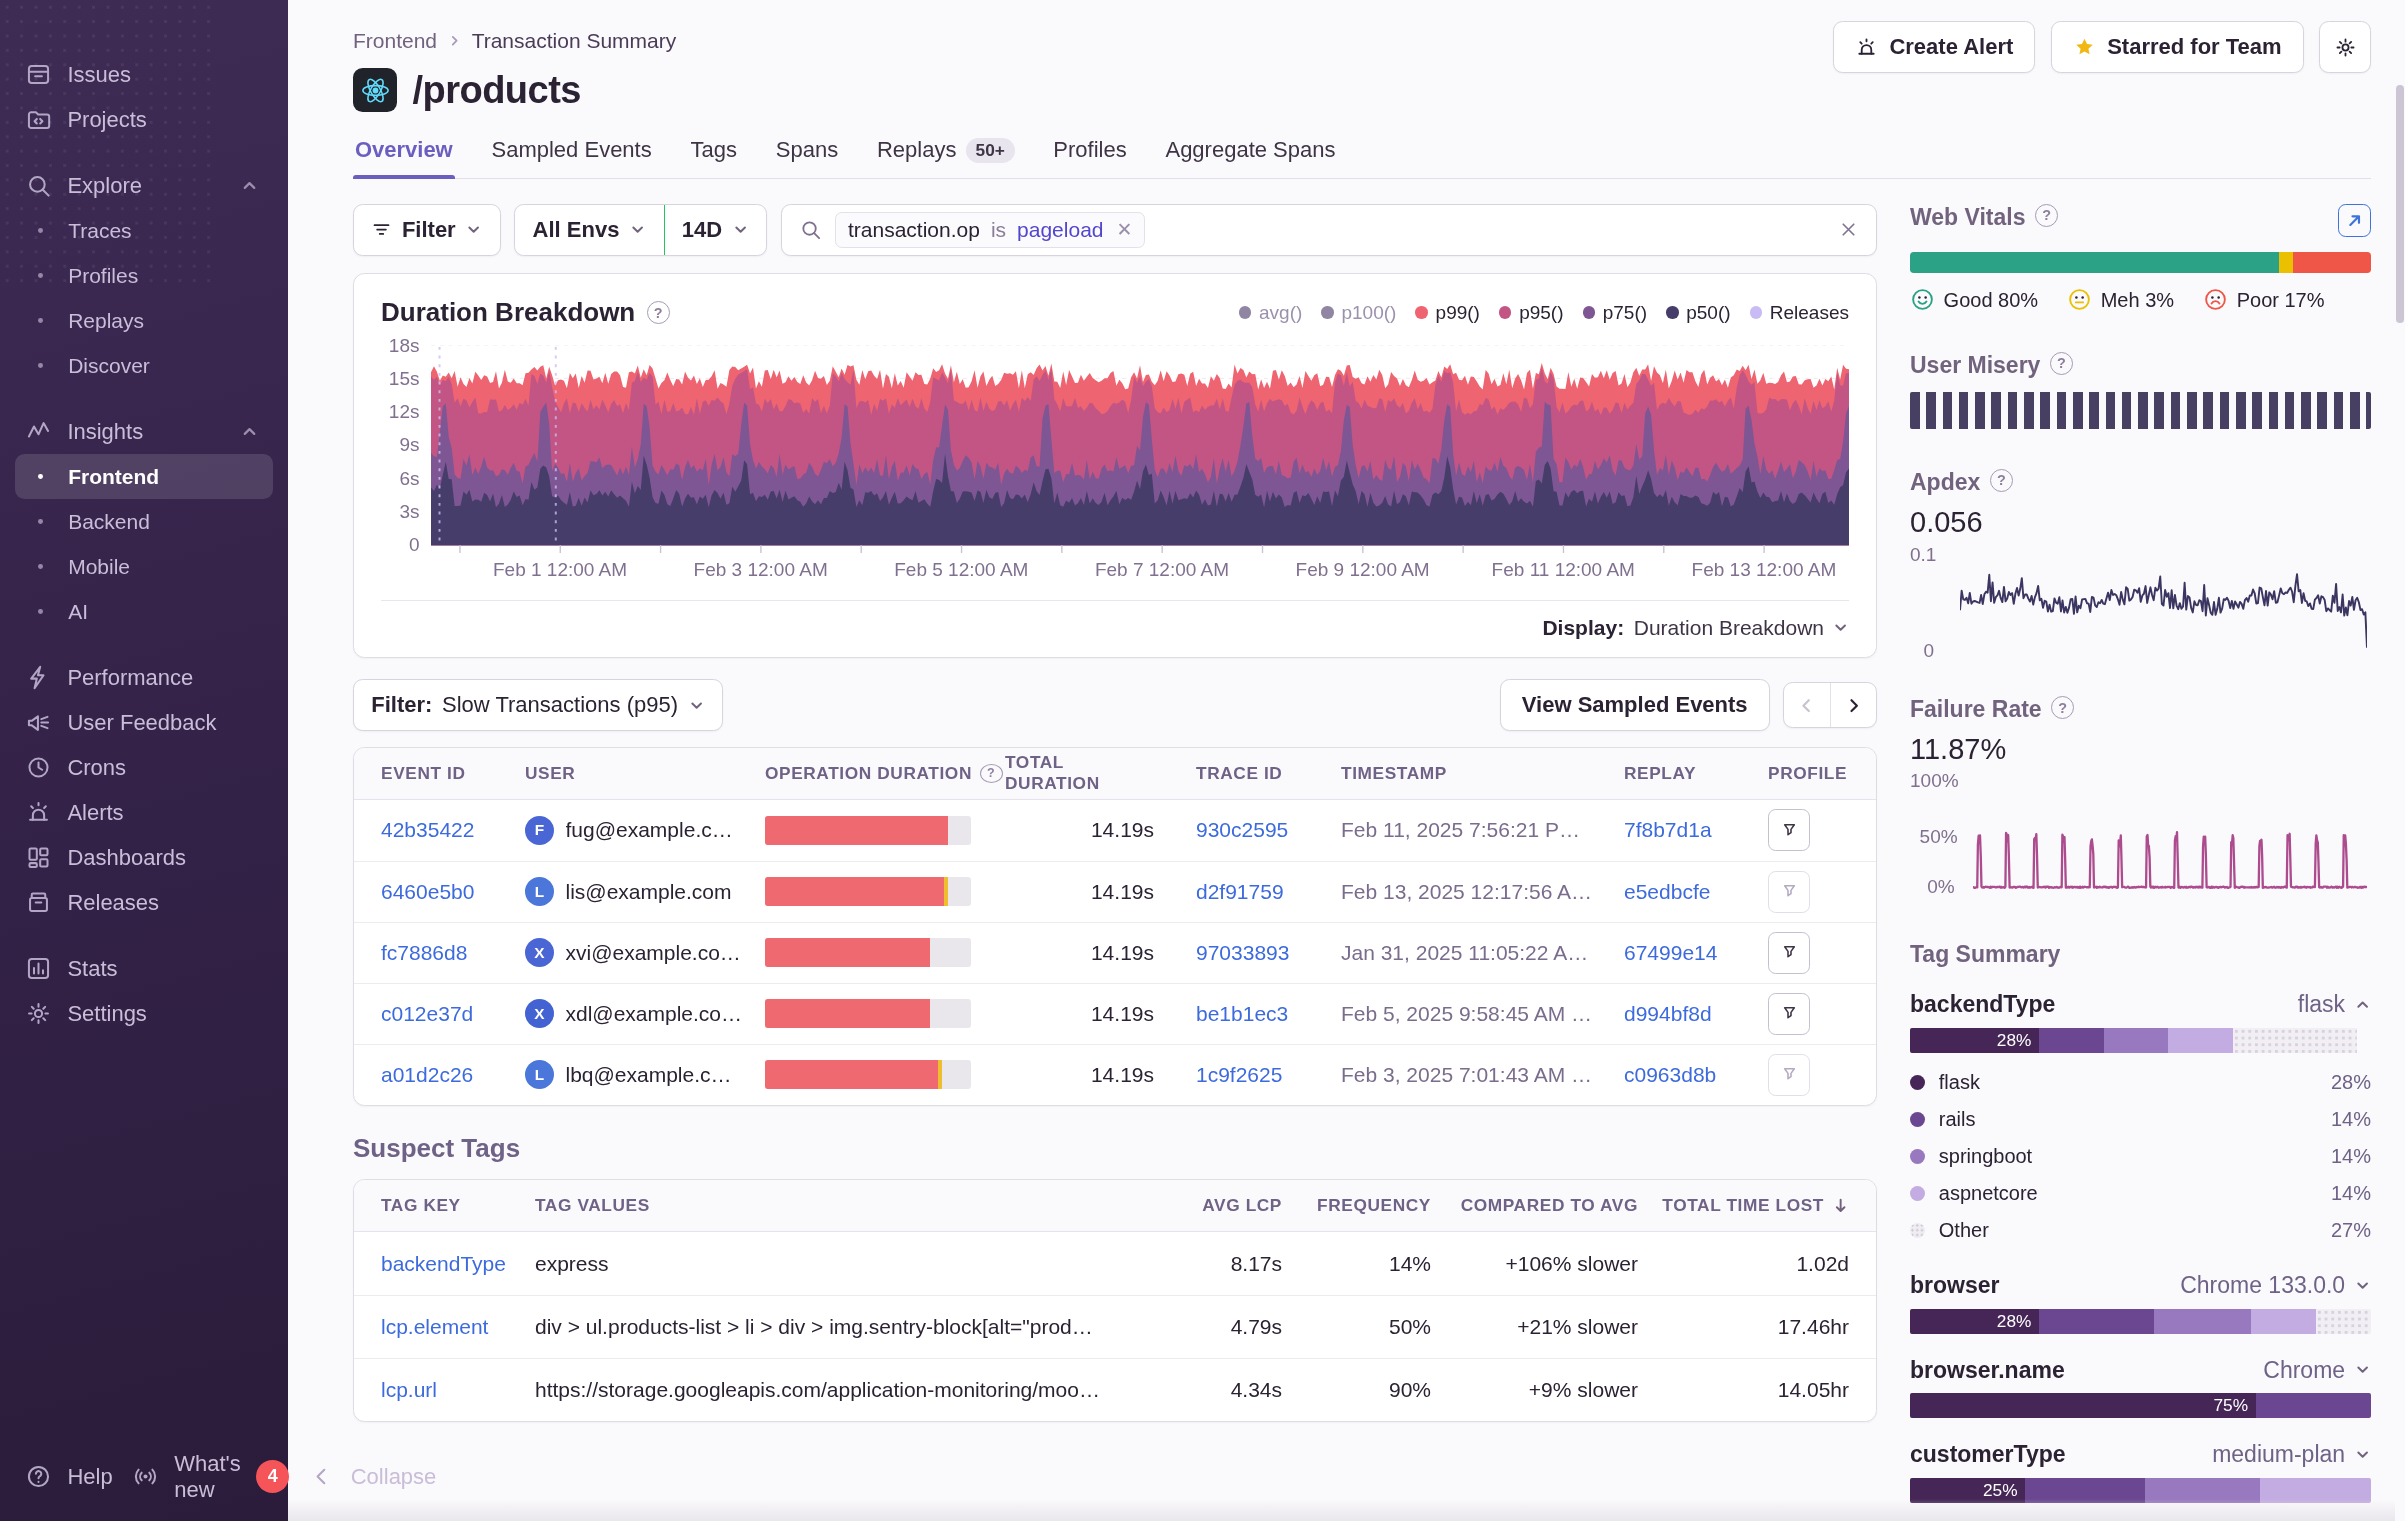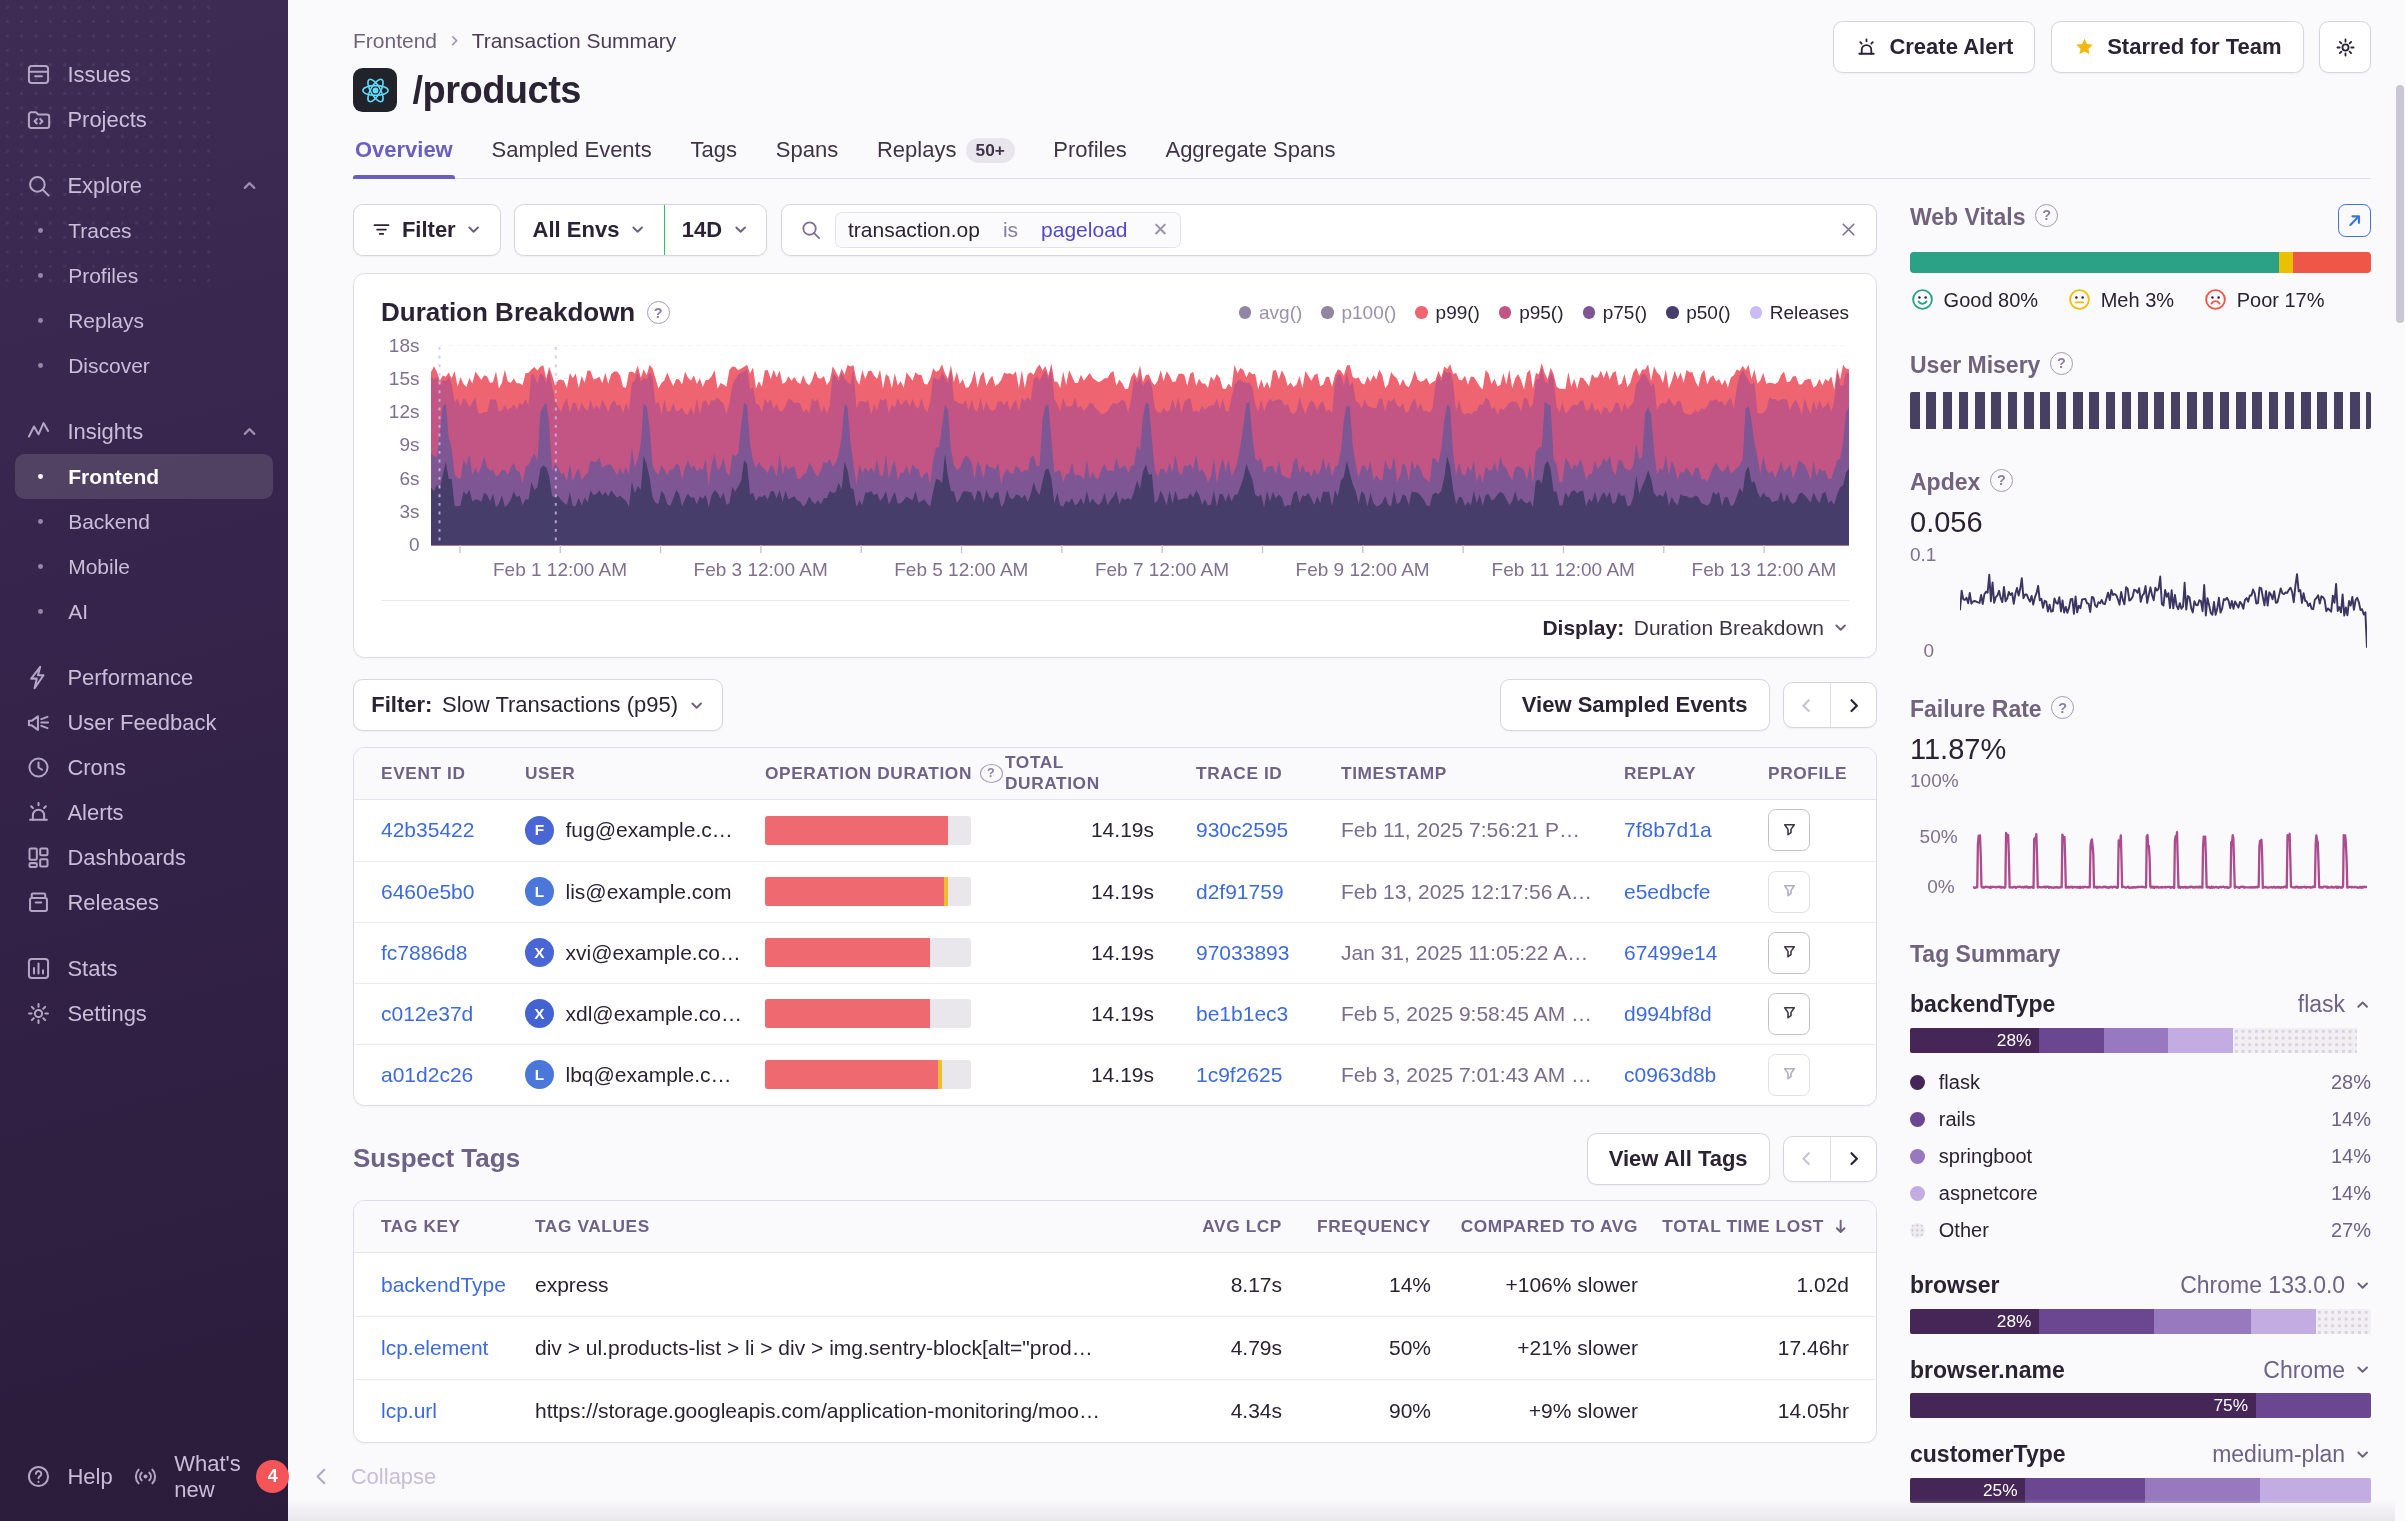--- a/index.html
+++ b/index.html
@@ -51,21 +51,21 @@
   .right-col { width:461px; flex:0 0 461px; }
 
   
   .fbar { display:flex; gap:13.4px; height:52px; }
   .seg { display:flex; align-items:center; height:52px; background:#fff; border:1px solid #D9D3E0; border-radius:9.6px; box-shadow:0 1px 1.9px rgba(43,34,51,.05); }
   .seg .part { display:flex; align-items:center; gap:9.6px; padding:0 17.3px; font-size:22px; font-weight:700; color:#2B2233; height:100%; cursor:pointer; }
   .seg .part + .part { border-left:1px solid #22c55e; }
   .chev { width:17.3px; height:17.3px; color:#71627E; }
   .search { flex:1; display:flex; align-items:center; gap:13.4px; background:#fff; border:1px solid #D9D3E0; border-radius:9.6px; padding:0 17.3px; box-shadow:0 1px 1.9px rgba(43,34,51,.05); }
   .search .mag { width:23px; height:23px; color:#80708F; }
-  .chip { display:flex; align-items:center; gap:23px; border:1px solid #E4E0E9; background:#FBFAFC; border-radius:6.7px; padding:4.8px 11.5px; font-size:21px; }
+  .chip { display:flex; align-items:center; gap:11px; border:1px solid #E4E0E9; background:#FBFAFC; border-radius:6.7px; padding:4.8px 11.5px; font-size:21px; }
   .chip .k { color:#2B2233; } .chip .op { color:#8A7D99; } .chip .v { color:#5346CE; }
   .chip .x { color:#9B90AB; font-size:19px; margin-left:1.9px; cursor:pointer; }
   .search .clear { margin-left:auto; width:21px; height:21px; color:#7F7391; cursor:pointer; }
 
   
   .panel { background:#fff; border:1px solid #E0DCE5; border-radius:11.5px; box-shadow:0 1px 1.9px rgba(43,34,51,.04); }
   .chart-panel { margin-top:17.3px; padding:23px 27px 17.3px 27px; }
   .cp-head { display:flex; align-items:center; gap:11.5px; }
   .cp-title { font-size:26px; font-weight:700; color:#2B2233; }
   .q { width:23px; height:23px; border:1.4px solid #A79BB4; color:#8D7F9D; border-radius:50%; font-size:14.4px; font-weight:700; display:inline-flex; align-items:center; justify-content:center; flex:0 0 23px; }
@@ -697,37 +697,20 @@
                     <path d="M6.5 5.5h11l-3.8 5.2v3.8l-3.4 2.3v-6.1L6.5 5.5z"></path>
                   </svg>
                 </span>
               </div>
             </div>
           </div>
       </section>
 
       <div class="row-between sus-head">
         <span class="sus-title">Suspect Tags</span>
-        <div class="ctrl-right">
-          <button class="btn">
-              <span>View All Tags</span>
-            </button>
-          <div class="pager">
-            <span class="pg disabled">
-                <svg class="ic" viewBox="0 0 16 16" fill="none" stroke="currentColor" stroke-width="2" stroke-linecap="round" stroke-linejoin="round">
-                  <path d="M10 3L5 8l5 5"></path>
-                </svg>
-              </span>
-            <span class="pg on">
-                <svg class="ic" viewBox="0 0 16 16" fill="none" stroke="currentColor" stroke-width="2" stroke-linecap="round" stroke-linejoin="round">
-                  <path d="M6 3l5 5-5 5"></path>
-                </svg>
-              </span>
-          </div>
-        </div>
       </div>
       <section class="panel tbl">
         <div class="thead sus-grid" id="sus-head-row">
             <div class="th">
               <span>TAG KEY</span>
             </div>
             <div class="th">
               <span>TAG VALUES</span>
             </div>
             <div class="th r">

